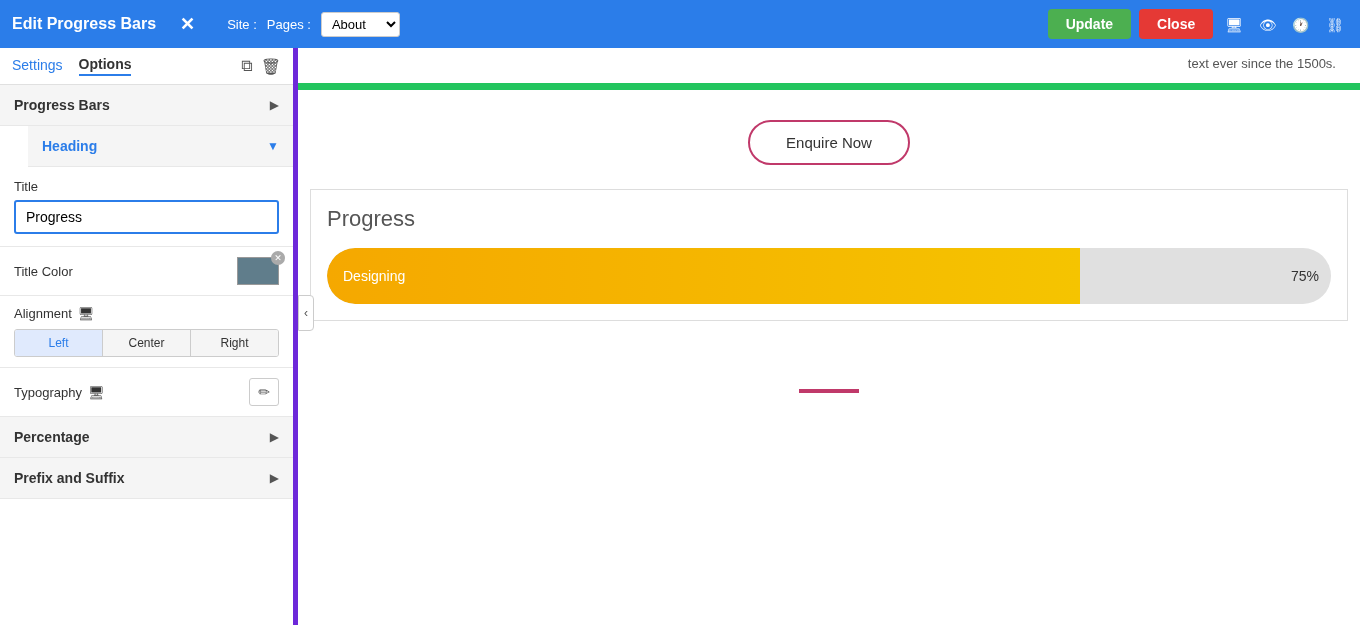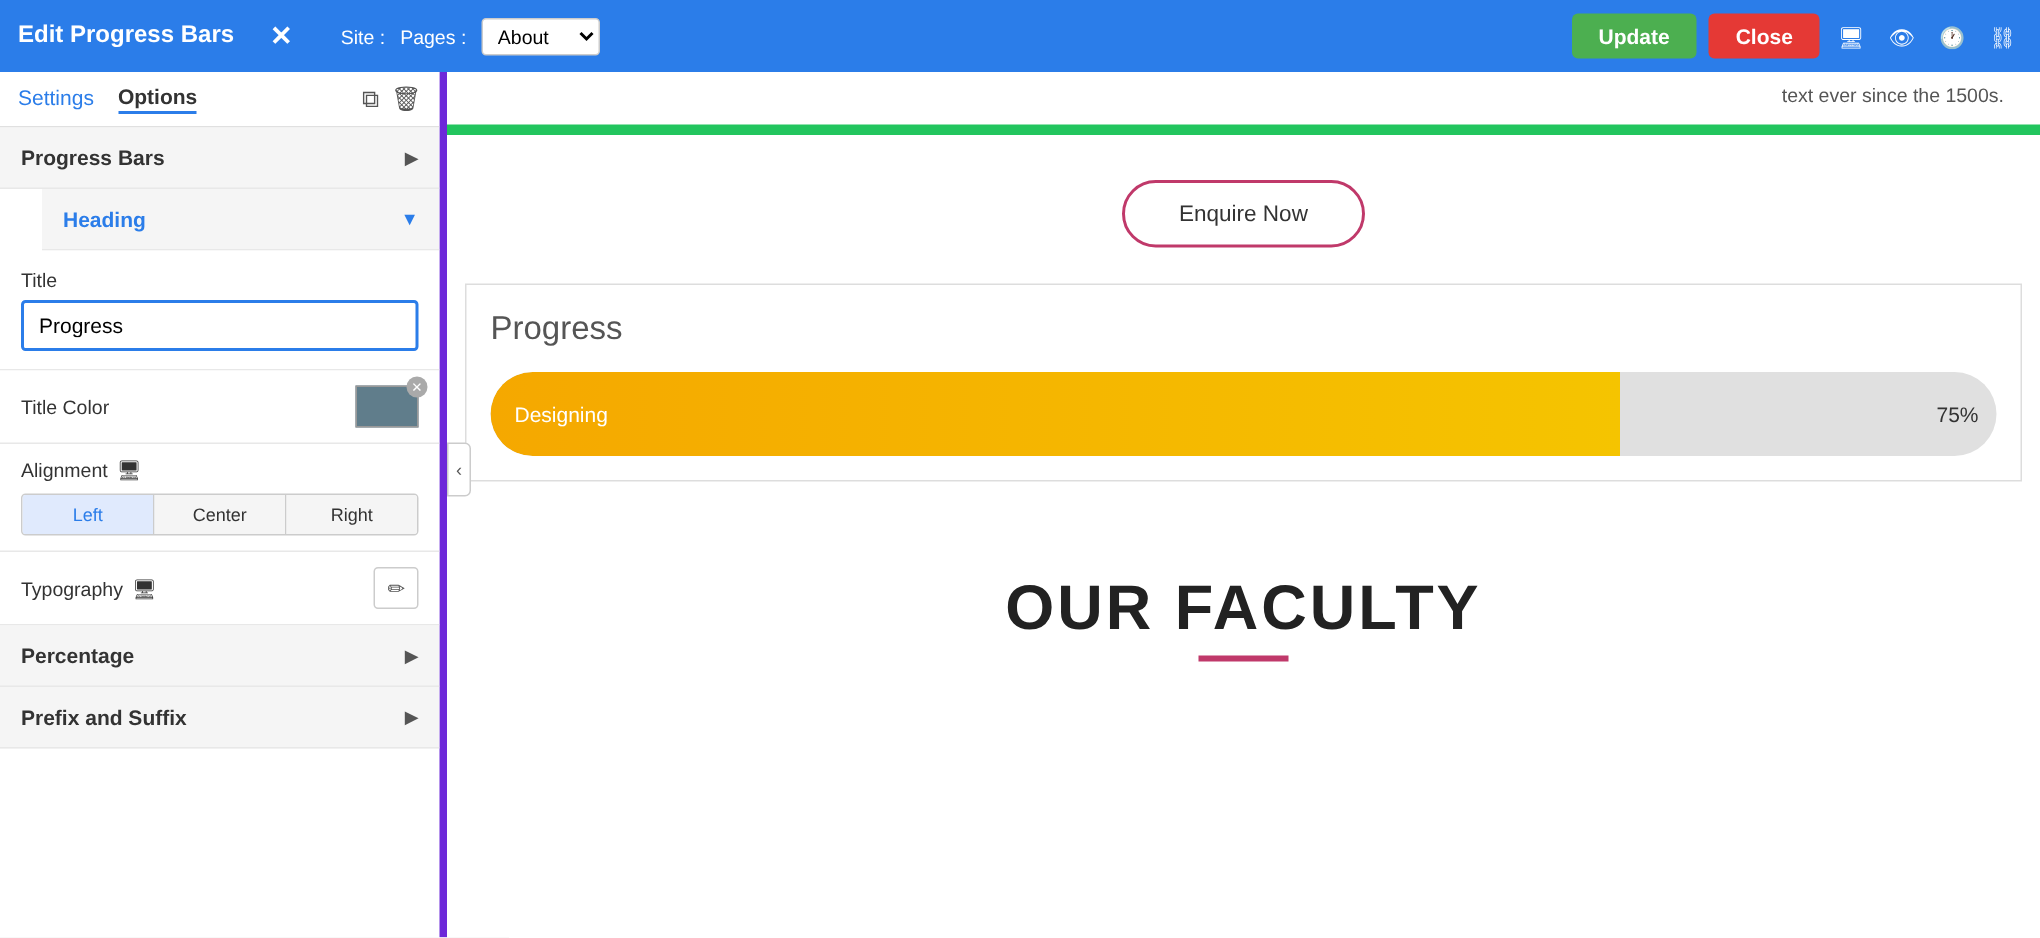--- a/index.html
+++ b/index.html
@@ -511,19 +511,18 @@
       <div class="progress-title">Progress</div>
       <div class="progress-bar-wrap">
         <div class="progress-bar-fill" style="width: 75%;">
           <span class="progress-bar-label">Designing</span>
         </div>
         <span class="progress-bar-percent">75%</span>
       </div>
     </div>
 
     <div class="faculty-section">
-      <div class="faculty-title">OUR FACULTY</div>
       <div class="faculty-underline"></div>
     </div>
 
   </div>
 
 </div>
 
 </body></html>

